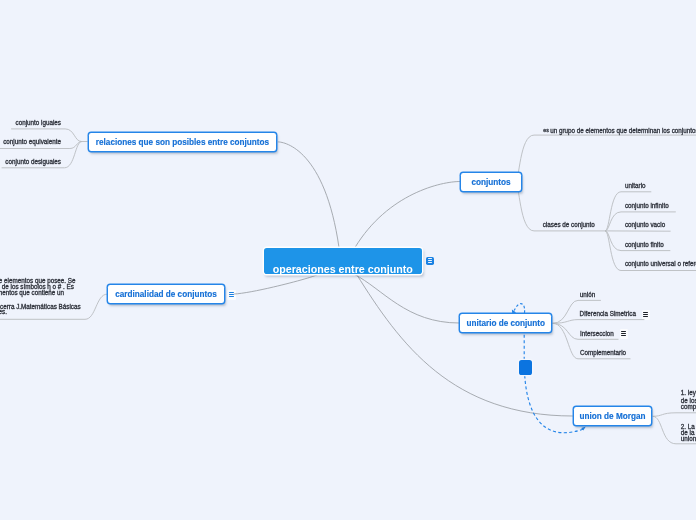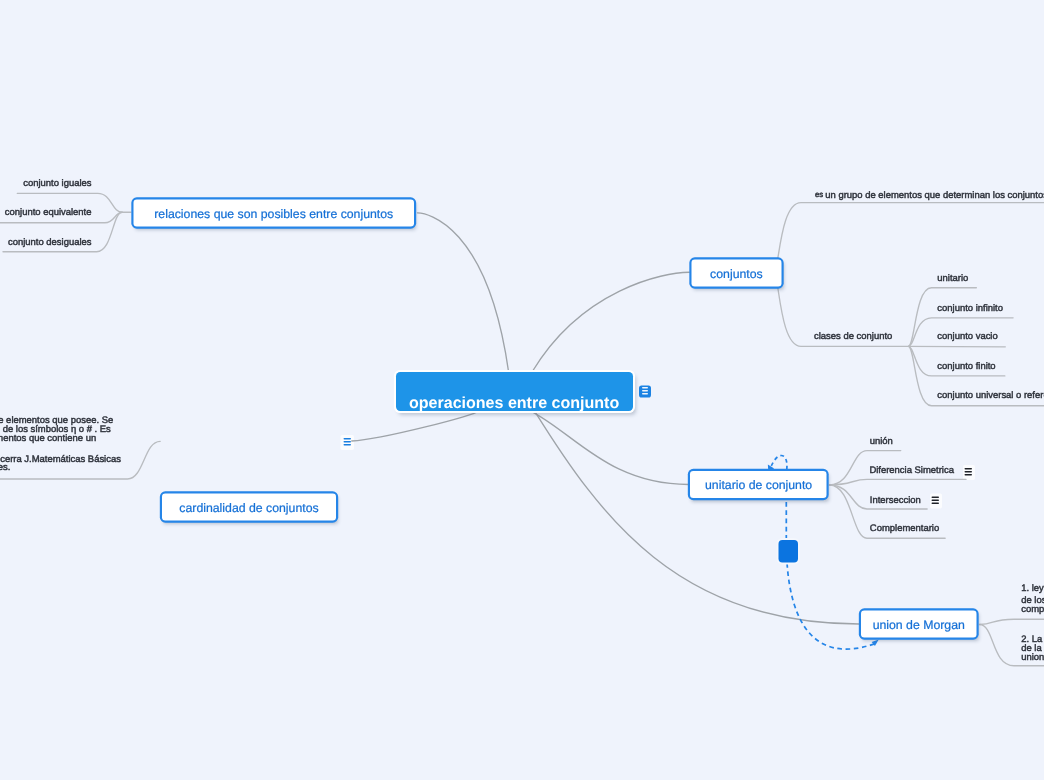--- a/index.html
+++ b/index.html
@@ -7,21 +7,21 @@
        font-family:"Liberation Sans",sans-serif;-webkit-font-smoothing:antialiased;}
   #canvas{position:absolute;left:0;top:0;width:696px;height:520px;overflow:hidden;
           transform:translateZ(0);}
   svg.links{position:absolute;left:0;top:0;width:696px;height:520px;pointer-events:none;}
   .node{position:absolute;box-sizing:border-box;}
   .root-node{background:#1e94e8;border-radius:2.8px;color:#ffffff;font-weight:bold;
         display:flex;align-items:center;justify-content:center;font-size:10.7px;
         letter-spacing:0px;padding-top:17px;
         box-shadow:0 0 0 1.4px #ffffff, 1.4px 2.4px 2.6px rgba(55,75,105,0.26);}
   .topic{background:#ffffff;border-radius:2.2px;
-         color:#1570d6;font-weight:normal;display:flex;align-items:center;justify-content:center;
+         color:#1570d6;font-weight:bold;display:flex;align-items:center;justify-content:center;
          font-size:8.2px;
          box-shadow:0 0 0 1.45px #2585e8, 1.2px 2.2px 2.4px rgba(55,75,105,0.30);
          padding-top:0.8px;-webkit-text-stroke:0.15px #1570d6;}
   .leaf{position:absolute;color:#2f333c;white-space:nowrap;font-size:6.3px;line-height:6.5px;
         -webkit-text-stroke:0.3px #2f333c;}
   .leaf.note{line-height:6.45px;}
   .nl{position:absolute;white-space:nowrap;}
   .mini{position:absolute;background:#0b74e0;border-radius:2.6px;
         box-shadow:0 0 0 1.3px #f4f7fd;}
   
@@ -92,21 +92,21 @@
     <g fill="#2585e8" stroke="none">
       <path d="M 511.9,309.6 L 512.2,314.0 L 516.1,312.4 Z"></path>
       <path d="M 585.8,426.4 L 581.1,428.0 L 583.3,430.6 Z"></path>
     </g>
   </svg>
 
   <div class="node root-node" style="left:263.5px;top:247.5px;width:158.5px;height:26px;">operaciones entre conjunto</div>
 
   <div class="node topic" style="left:88.95px;top:133.45px;width:187.1px;height:17.1px;">relaciones que son posibles entre conjuntos</div>
 
-  <div class="node topic" style="left:108.45px;top:285.45px;width:115.1px;height:17.1px;margin-top:44px;">cardinalidad de conjuntos</div>
+  <div class="node topic" style="left:108.45px;top:285.45px;width:115.1px;height:17.1px;">cardinalidad de conjuntos</div>
 
   <div class="node topic" style="left:460.95px;top:173.45px;width:60px;height:17.1px;">conjuntos</div>
 
   <div class="node topic" style="left:460.45px;top:314.45px;width:90.6px;height:17.1px;">unitario de conjunto</div>
 
   <div class="node topic" style="left:573.95px;top:407.45px;width:77.1px;height:17.1px;">union de Morgan</div>
 
   <div class="mini" style="left:519px;top:360px;width:13px;height:14.5px;"></div>
 
   <div class="noteicon" style="left:426.1px;top:256.8px;">

